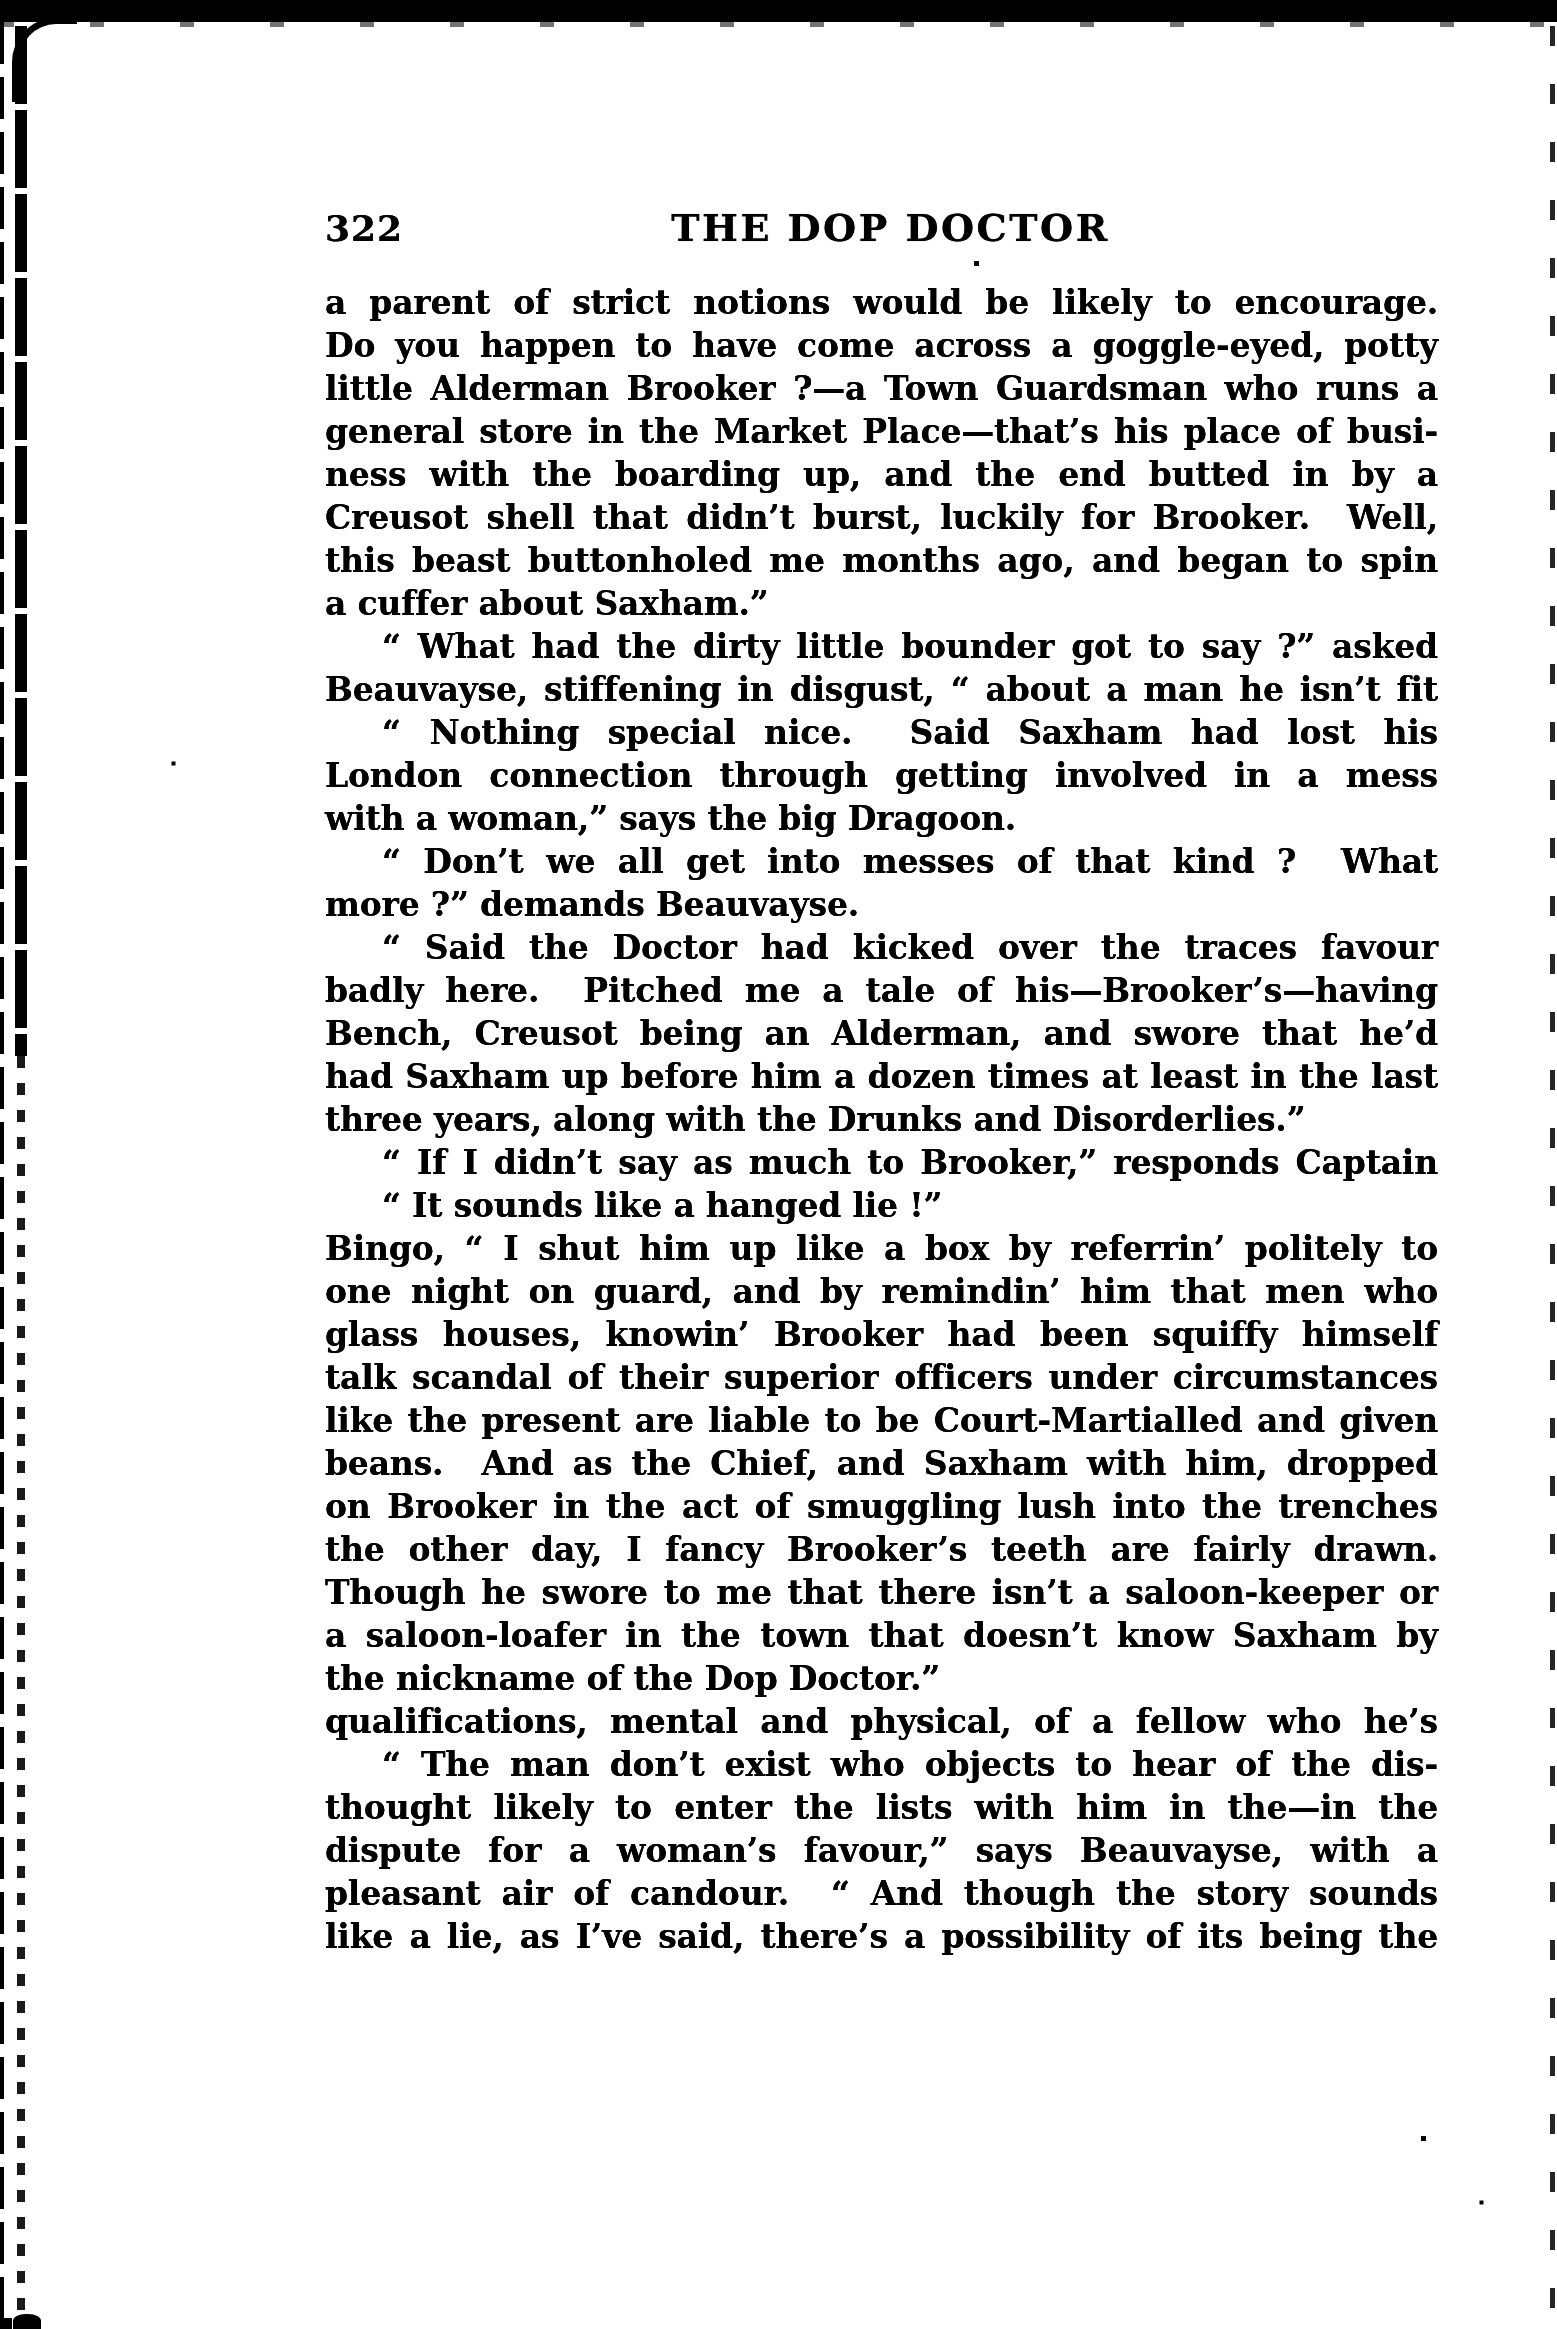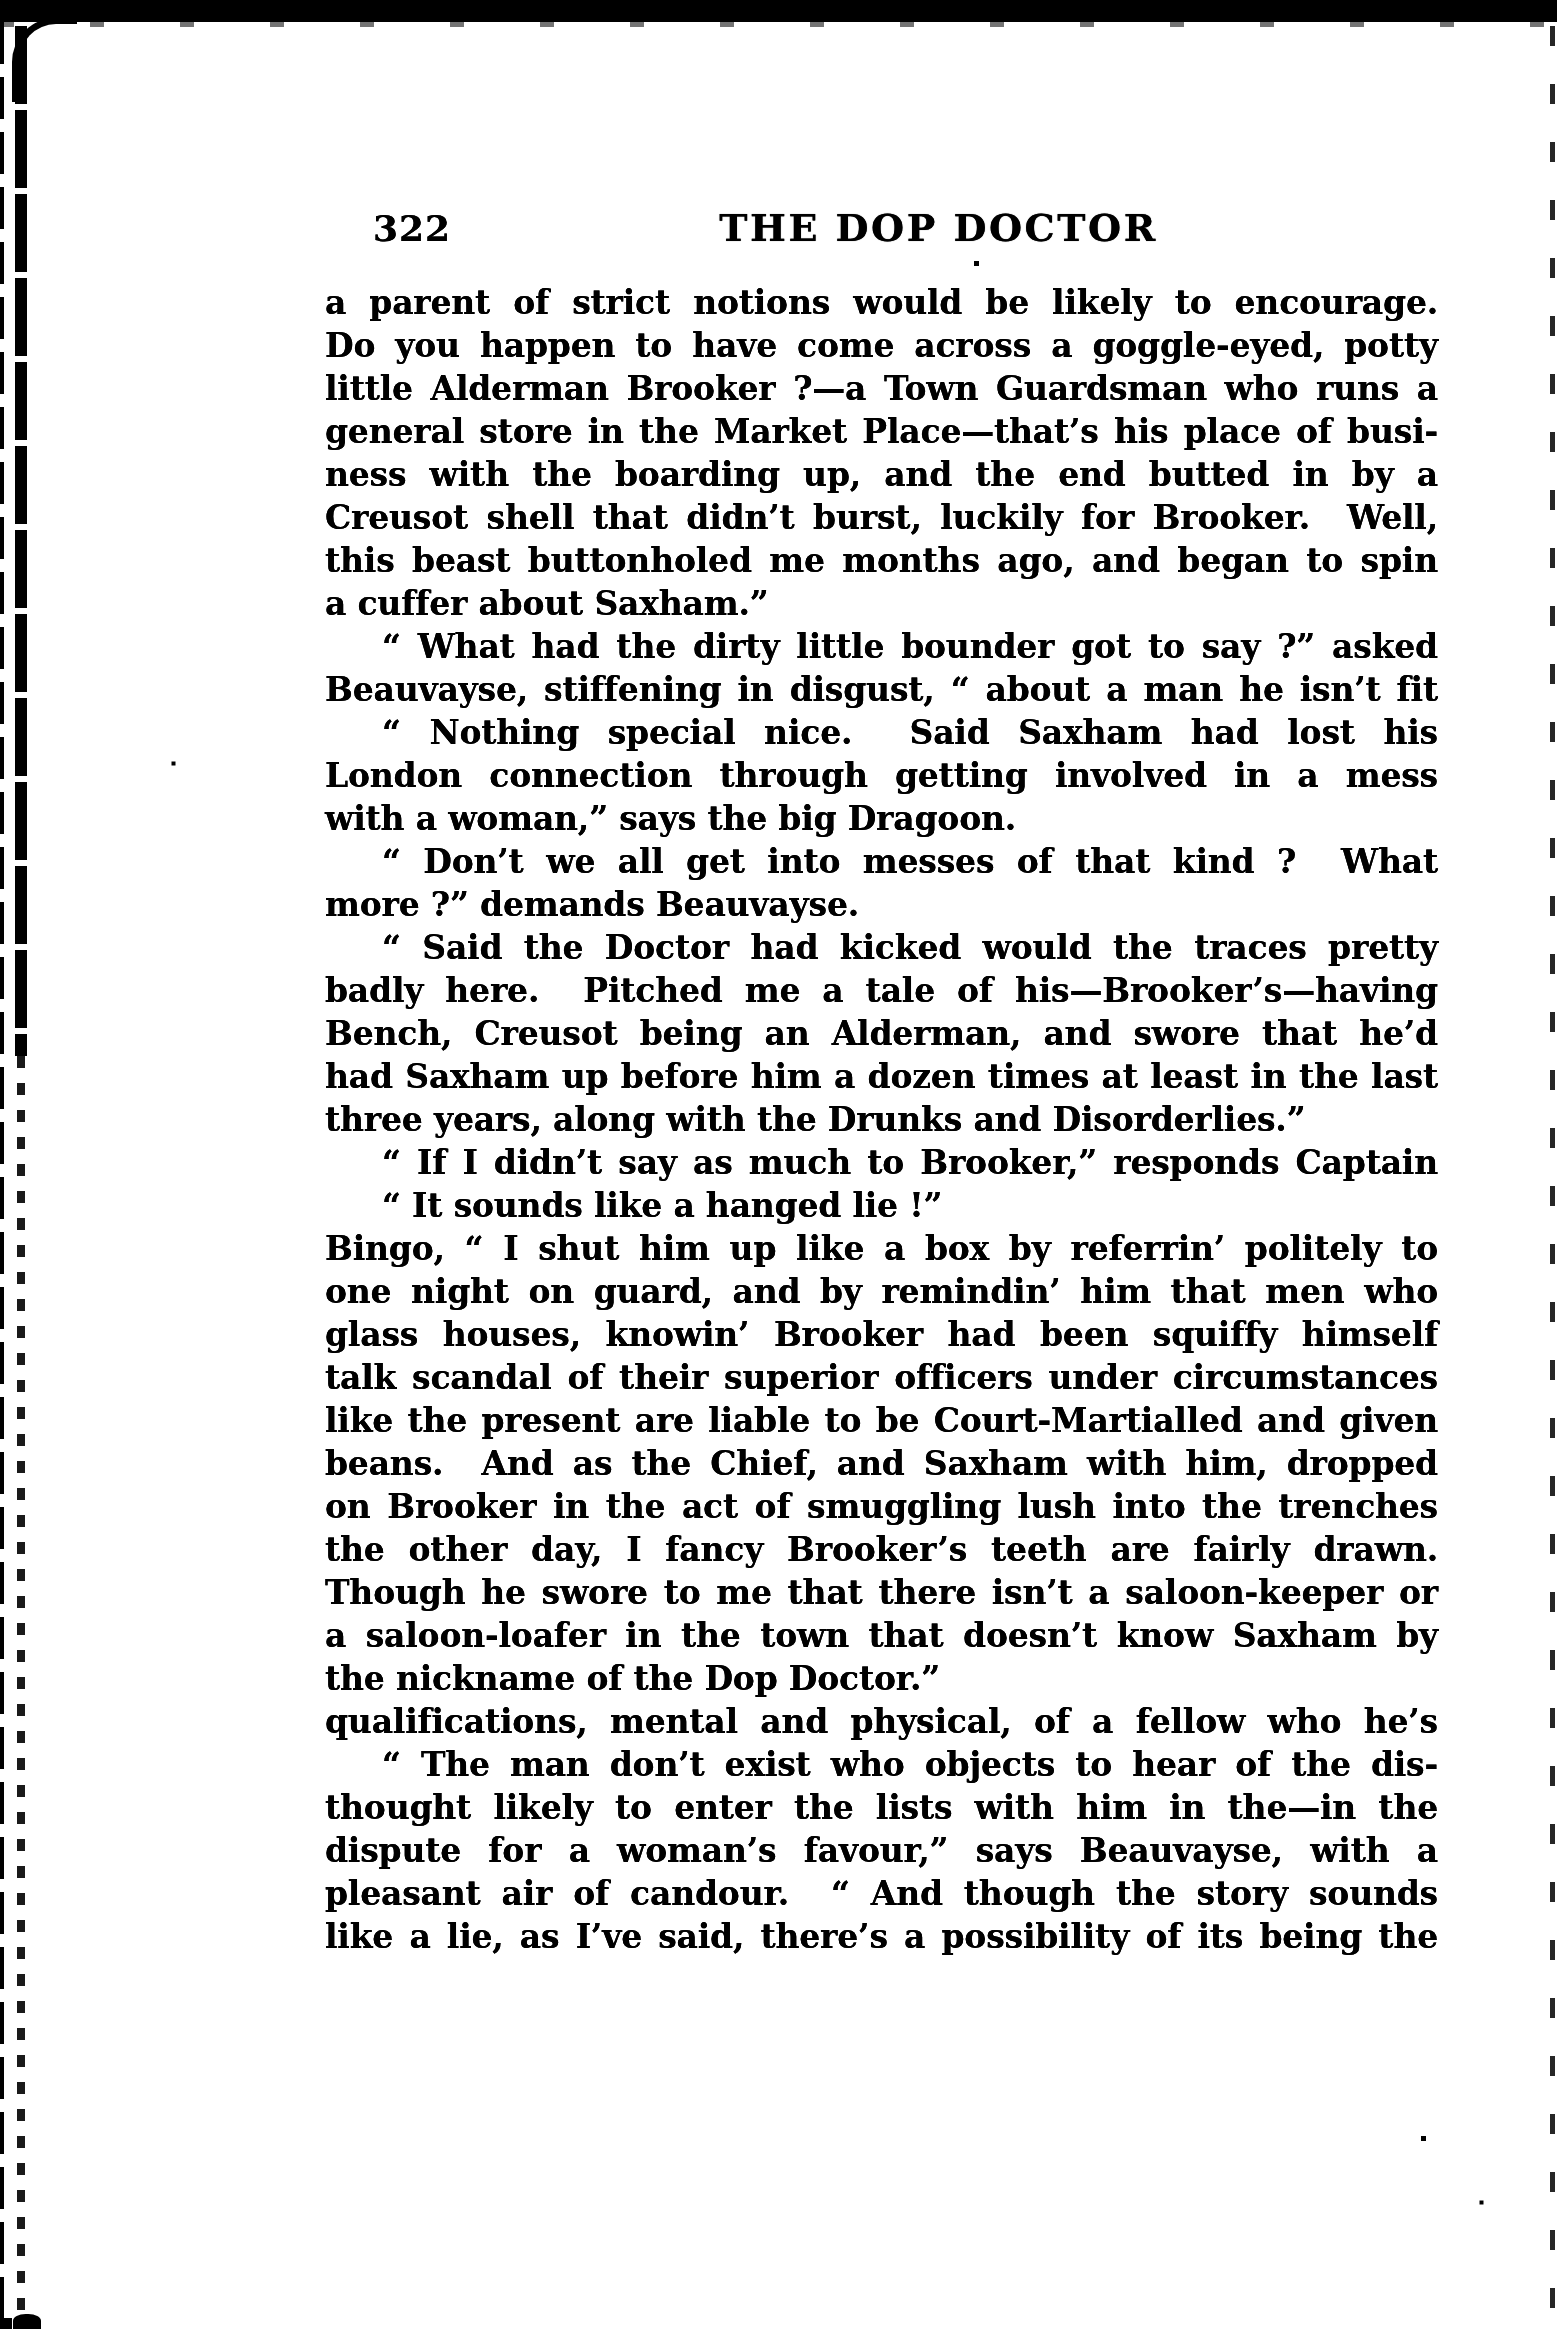--- a/index.html
+++ b/index.html
@@ -88,21 +88,20 @@
                 1480px 2201px 0 0.5px #000,
                 172px 762px 0 0.5px #000;
   }
 
   
   .running-header {
     position: absolute;
     left: 325px; top: 204px;
     width: 1113px; height: 48px;
     line-height: 48px;
-    margin-left: 48px;
   }
   .folio {
     position: absolute;
     left: 0; top: 0;
     font-size: 36px;
     font-weight: 700;
     letter-spacing: 1px;
     text-shadow: 0 0 0.6px #000;
   }
   .running-title {
@@ -173,21 +172,21 @@
       <div class="line">Creusot shell that didn’t burst, luckily for Brooker.&nbsp; Well,</div>
       <div class="line">this beast buttonholed me months ago, and began to spin</div>
       <div class="line end">a cuffer about Saxham.”</div>
       <div class="line indent">“ What had the dirty little bounder got to say ?” asked</div>
       <div class="line">Beauvayse, stiffening in disgust, “ about a man he isn’t fit</div>
       <div class="line indent">“ Nothing special nice.&nbsp; Said Saxham had lost his</div>
       <div class="line">London connection through getting involved in a mess</div>
       <div class="line end">with a woman,” says the big Dragoon.</div>
       <div class="line indent">“ Don’t we all get into messes of that kind ?&nbsp; What</div>
       <div class="line end">more ?” demands Beauvayse.</div>
-      <div class="line indent">“ Said the Doctor had kicked would the traces pretty</div>
+      <div class="line indent">“ Said the Doctor had kicked over the traces favour</div>
       <div class="line">badly here.&nbsp; Pitched me a tale of his—Brooker’s—having</div>
       <div class="line">Bench, Creusot being an Alderman, and swore that he’d</div>
       <div class="line">had Saxham up before him a dozen times at least in the last</div>
       <div class="line end">three years, along with the Drunks and Disorderlies.”</div>
       <div class="line indent">“ If I didn’t say as much to Brooker,” responds Captain</div>
       <div class="line indent end">“ It sounds like a hanged lie !”</div>
       <div class="line">Bingo, “ I shut him up like a box by referrin’ politely to</div>
       <div class="line">one night on guard, and by remindin’ him that men who</div>
       <div class="line">glass houses, knowin’ Brooker had been squiffy himself</div>
       <div class="line">talk scandal of their superior officers under circumstances</div>

